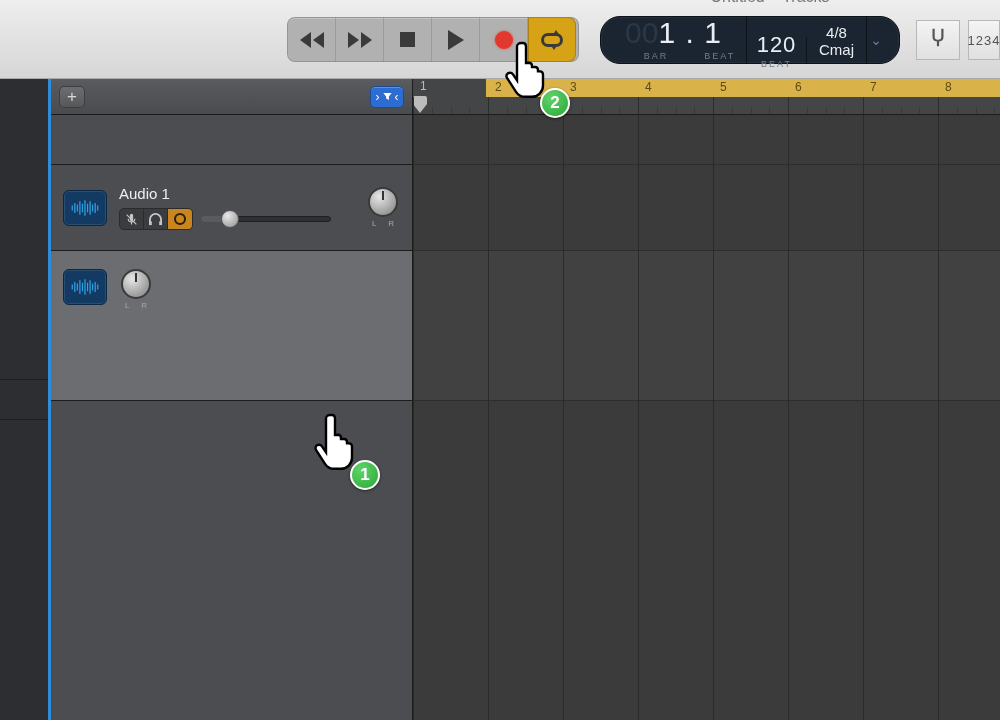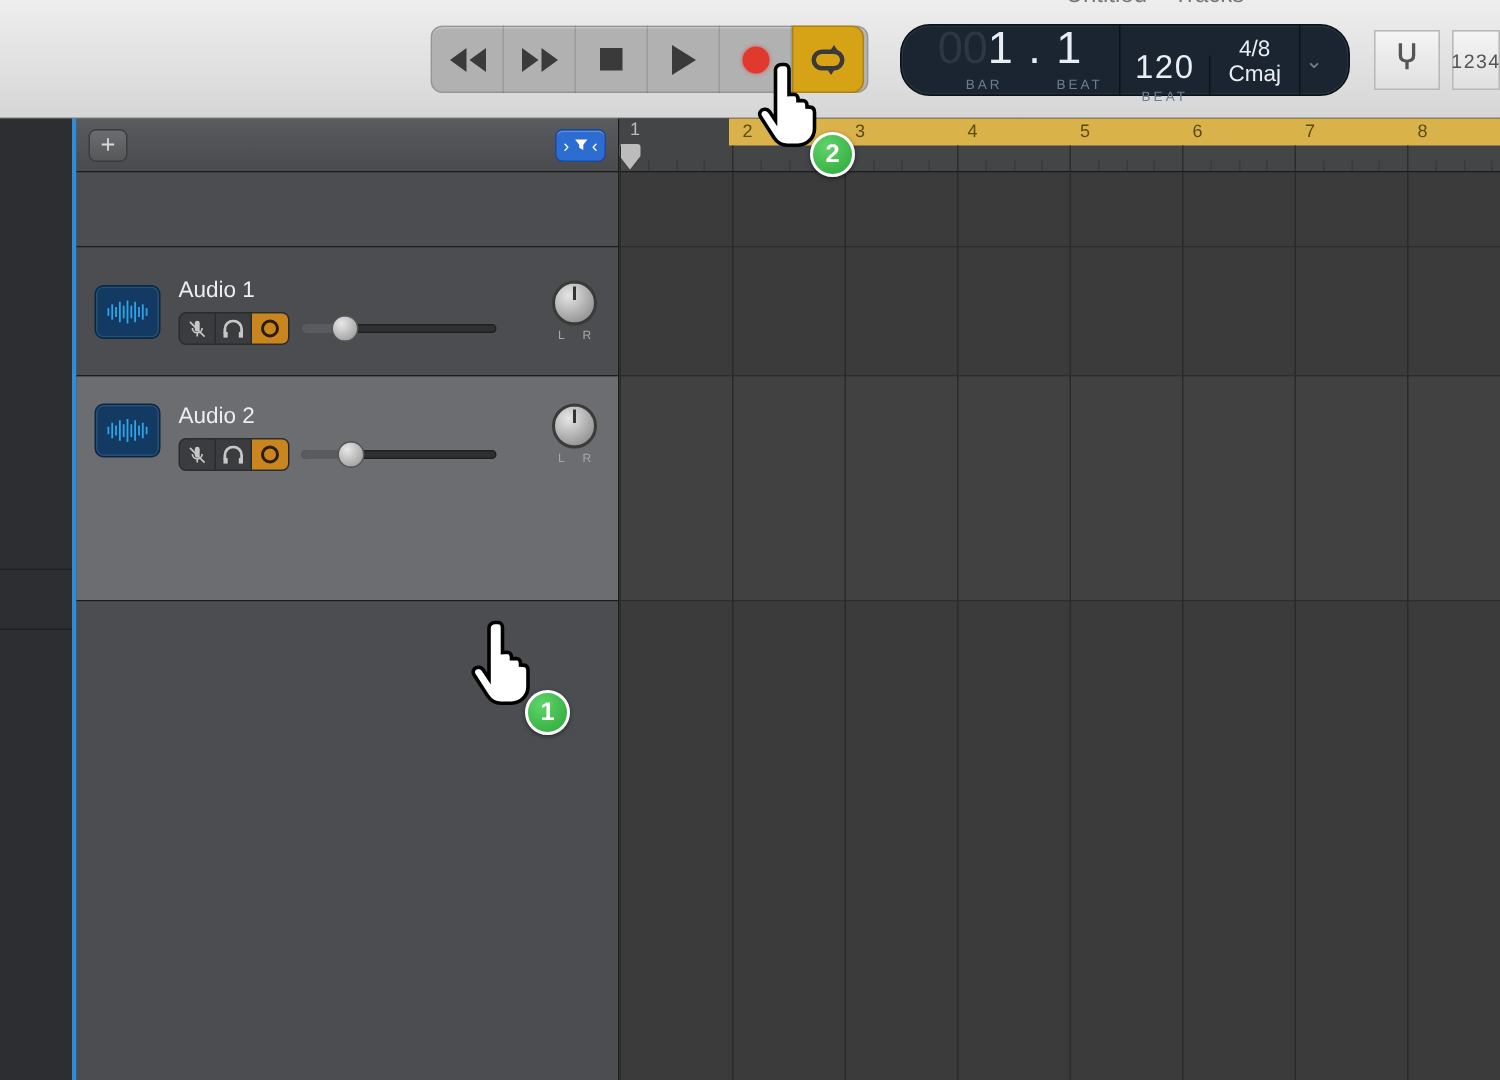--- a/index.html
+++ b/index.html
@@ -302,48 +302,20 @@
               <line x1="17" y1="5" x2="17" y2="15"></line>
               <line x1="20" y1="1" x2="20" y2="19"></line>
               <line x1="23" y1="5" x2="23" y2="15"></line>
               <line x1="26" y1="2" x2="26" y2="18"></line>
               <line x1="29" y1="6" x2="29" y2="14"></line>
               <line x1="32" y1="4" x2="32" y2="16"></line>
               <line x1="35" y1="7" x2="35" y2="13"></line>
               <line x1="38" y1="10" x2="38" y2="10"></line>
             </g>
         </svg>
-      </div>
-      <div class="tbody">
-        <div class="tname">Audio 2</div>
-        <div class="ctrls">
-          <div class="pills">
-            <div class="pill">
-              <svg class="mic" viewBox="0 0 16 16">
-                  <path d="M8 1a2 2 0 0 1 2 2v5a2 2 0 1 1-4 0V3a2 2 0 0 1 2-2z"></path>
-                  <path d="M4 7a4 4 0 0 0 8 0M8 11v3M2 2l12 12" stroke="#c7c7c7" stroke-width="1.4" fill="none"></path>
-                </svg>
-            </div>
-            <div class="pill">
-              <svg class="hp" viewBox="0 0 16 14">
-                  <path d="M2 10V7a6 6 0 0 1 12 0v3"></path>
-                  <rect x="1" y="9" width="3" height="4" fill="#c7c7c7" stroke="none"></rect>
-                  <rect x="12" y="9" width="3" height="4" fill="#c7c7c7" stroke="none"></rect>
-                </svg>
-            </div>
-            <div class="pill rec-en">
-              <span class="ring"></span>
-            </div>
-          </div>
-          <div class="fader">
-            <div class="rail"></div>
-              <div class="fill" style="width:25%"></div>
-            <div class="knob" style="left:calc(25% - 9px)"></div>
-          </div>
-        </div>
       </div>
       <div class="pan">
         <div class="panknob"></div>
         <div class="panlbl">L   R</div>
       </div>
     </div>
 
     <div class="fill-rest"></div>
   </div>
 

